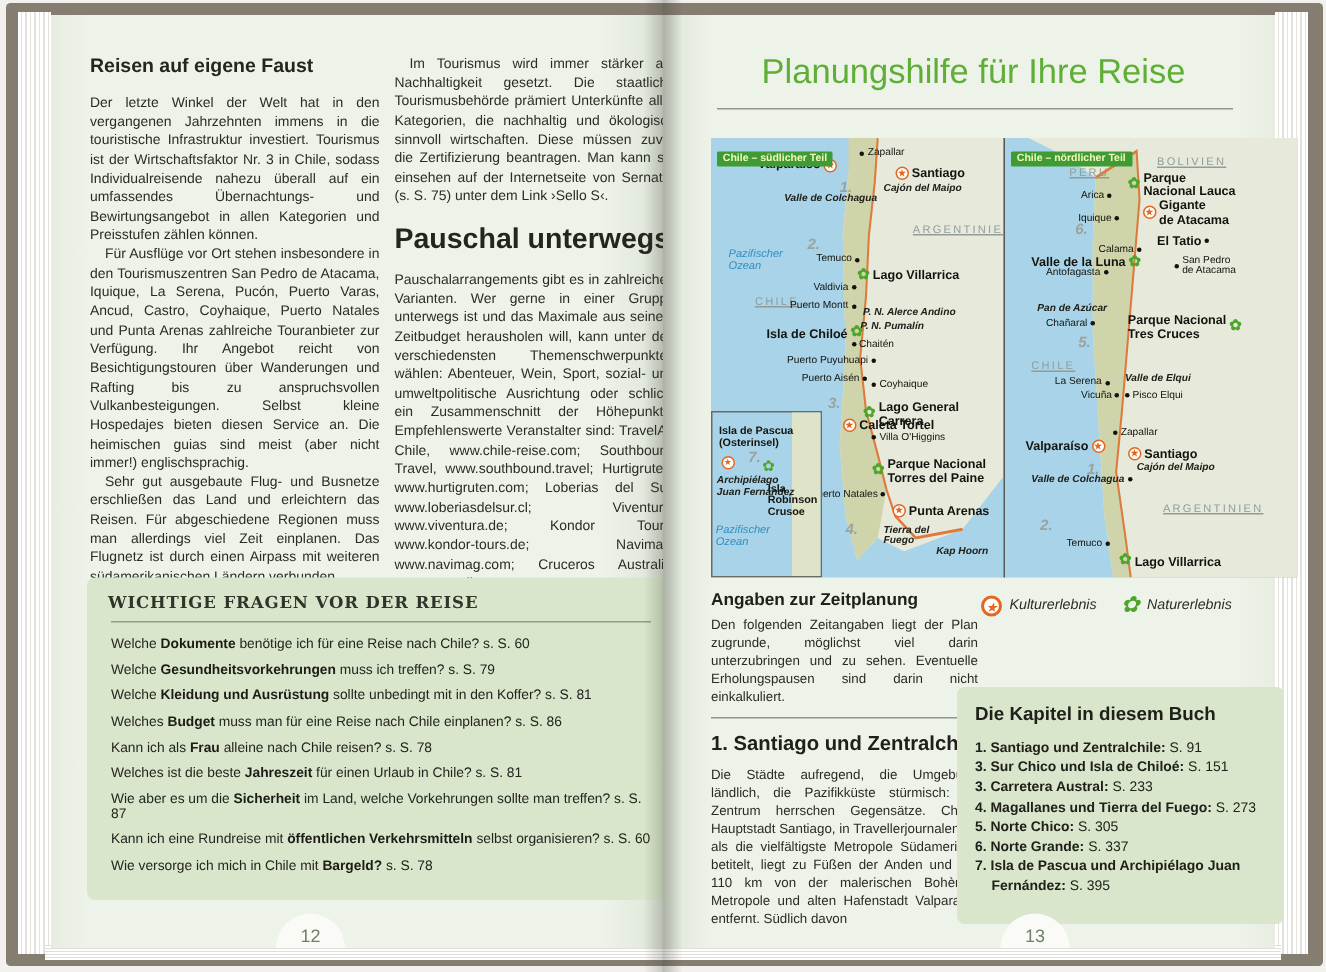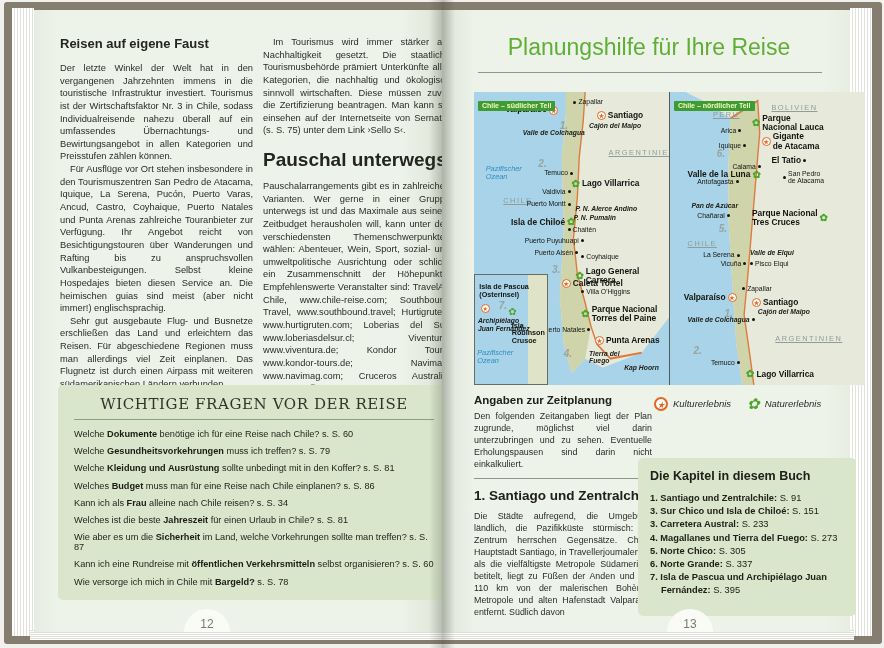--- a/index.html
+++ b/index.html
@@ -18,21 +18,21 @@
   
   .h1{position:absolute;left:26px;top:26px;font-size:13px;font-weight:bold;color:#25251f;}
   .col{position:absolute;font-size:9.3px;line-height:1.36;color:#2b2b26;text-align:justify;}
   .col p{margin:0 0 0 0;}
   .col p + p{text-indent:10px;}
   .col1{left:26px;top:52px;width:193px;}
   .col2{left:229px;top:26px;width:187px;}
   .col2 p:first-child{text-indent:10px;}
   .h2{font-size:19px;font-weight:bold;color:#25251f;margin:10px 0 7px;}
   .qbox{position:absolute;left:24px;top:375px;width:392px;height:215px;background:#d9e6cb;border-radius:5px;padding:0;}
-  .qbox .qtitle{font-family:"DejaVu Serif",serif;font-weight:normal;font-size:15px;letter-spacing:.6px;color:#30342a;text-align:center;margin:10px 14px 0;}
+  .qbox .qtitle{font-family:"DejaVu Serif",serif;font-weight:bold;font-size:11px;letter-spacing:.6px;color:#30342a;text-align:left;margin:10px 14px 0;}
   .qbox .qrule{border:none;border-top:1px solid #8da07e;margin:6px 16px 9px;}
   .qlist{padding:0 16px;}
   .q-line{font-size:9.2px;color:#24241f;margin-bottom:7.2px;}
   .q-line b{color:#1c1c17;}
   .pagenum{position:absolute;bottom:0;width:46px;height:23px;border-radius:23px 23px 0 0;background:#fafbf7;color:#707f6a;font-size:12px;text-align:center;line-height:30px;}
   .pagenum.l{left:150px;margin-top:12px;}
   .pagenum.r{left:225px;}
 
   
   .rtitle{position:absolute;left:20px;right:14px;top:24px;text-align:center;font-size:23px;font-weight:500;color:#5fae35;}
@@ -100,21 +100,21 @@
       </div>
 
       <div class="qbox">
         <div class="qtitle">WICHTIGE FRAGEN VOR DER REISE</div>
         <hr class="qrule">
         <div class="qlist">
             <div class="q-line"><span>Welche </span><b>Dokumente</b><span> benötige ich für eine Reise nach Chile? s. S. 60</span></div>
             <div class="q-line"><span>Welche </span><b>Gesundheitsvorkehrungen</b><span> muss ich treffen? s. S. 79</span></div>
             <div class="q-line"><span>Welche </span><b>Kleidung und Ausrüstung</b><span> sollte unbedingt mit in den Koffer? s. S. 81</span></div>
             <div class="q-line"><span>Welches </span><b>Budget</b><span> muss man für eine Reise nach Chile einplanen? s. S. 86</span></div>
-            <div class="q-line"><span>Kann ich als </span><b>Frau</b><span> alleine nach Chile reisen? s. S. 34</span></div>
+            <div class="q-line"><span>Kann ich als </span><b>Frau</b><span> alleine nach Chile reisen? s. S. 78</span></div>
             <div class="q-line"><span>Welches ist die beste </span><b>Jahreszeit</b><span> für einen Urlaub in Chile? s. S. 81</span></div>
             <div class="q-line"><span>Wie aber es um die </span><b>Sicherheit</b><span> im Land, welche Vorkehrungen sollte man treffen? s. S. 87</span></div>
             <div class="q-line"><span>Kann ich eine Rundreise mit </span><b>öffentlichen Verkehrsmitteln</b><span> selbst organisieren? s. S. 60</span></div>
             <div class="q-line"><span>Wie versorge ich mich in Chile mit </span><b>Bargeld?</b><span> s. S. 78</span></div>
           </div>
       </div>
 
       <div class="pagenum l">12</div>
     </div>
 

